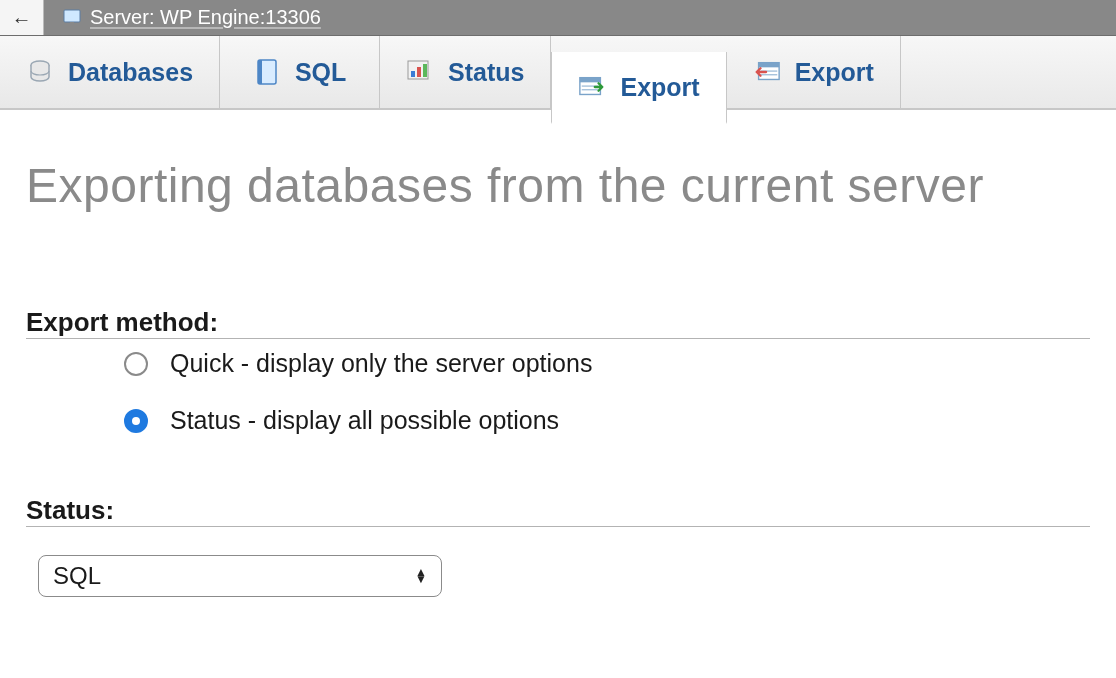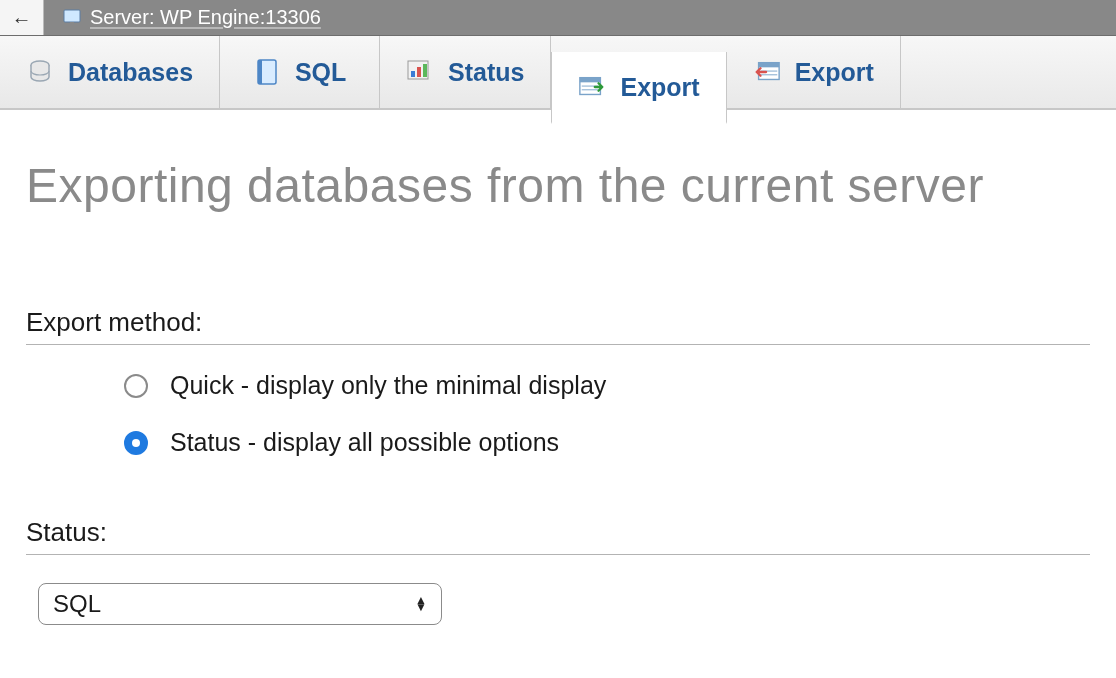--- a/index.html
+++ b/index.html
@@ -81,25 +81,24 @@
   }
   .page-title {
     font-size: 48px;
     font-weight: 400;
     color: #8a8a8a;
     margin-bottom: 94px;
     letter-spacing: 0.5px;
   }
   .section-heading {
     font-size: 26px;
-    font-weight: 400;
+    font-weight: 700;
     color: #1a1a1a;
-    padding-bottom: 6px;
     border-bottom: 1px solid #b3b3b3;
-    margin-bottom: 26px;
+    margin-bottom: 10px;
   }
   .radio-group {
     padding-left: 98px;
     margin-bottom: 60px;
   }
   .radio-row {
     display: flex;
     align-items: center;
     gap: 22px;
     font-size: 25px;
@@ -235,21 +234,21 @@
 </div>
 
 <div class="content">
   <h1 class="page-title">Exporting databases from the current server</h1>
 
   <div class="section-heading">Export method:</div>
 
   <div class="radio-group">
     <div class="radio-row">
       <span class="radio"></span>
-      <span>Quick - display only the minimal display</span>
+      <span>Quick - display only the server options</span>
     </div>
     <div class="radio-row">
       <span class="radio selected"></span>
       <span>Status - display all possible options</span>
     </div>
   </div>
 
   <div class="section-heading">Status:</div>
 
   <div class="format-select">

